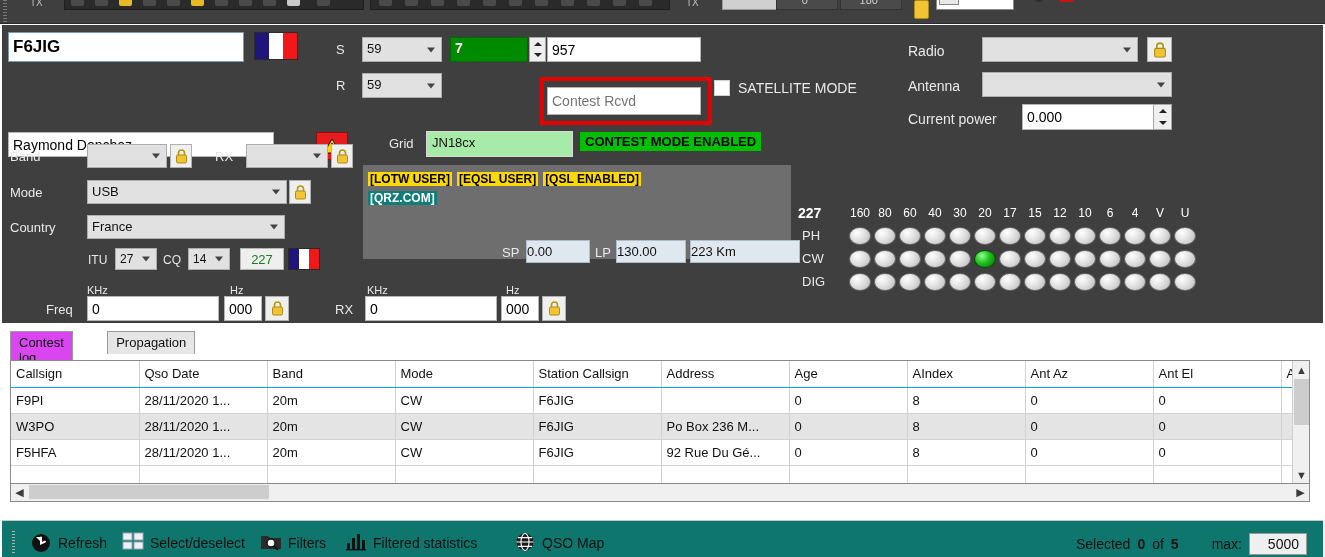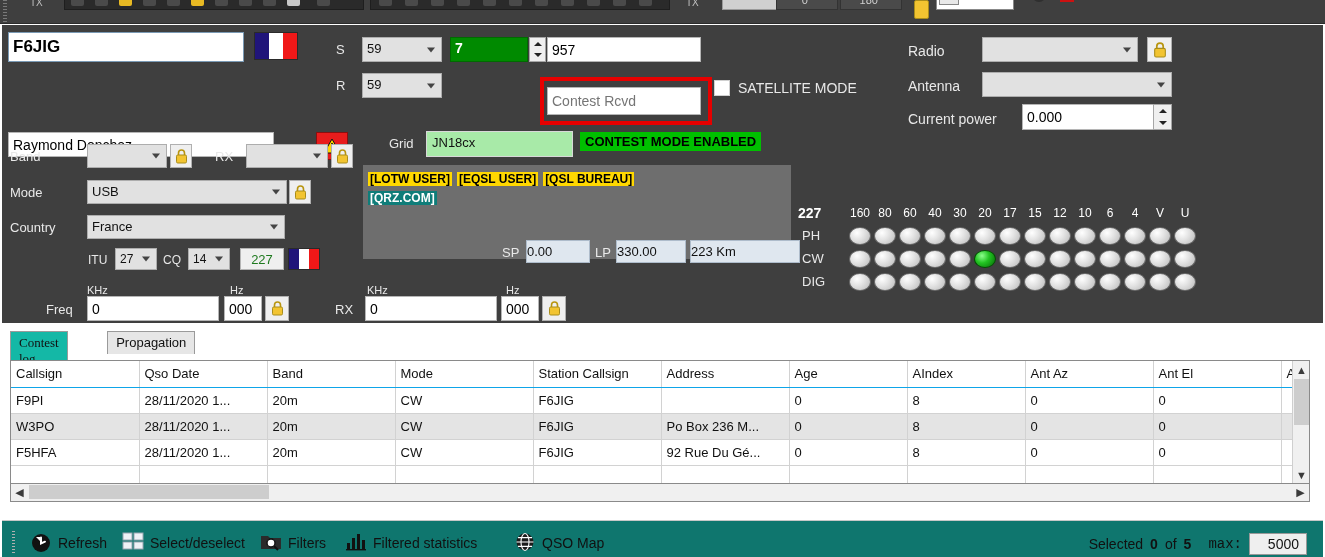--- a/index.html
+++ b/index.html
@@ -171,21 +171,21 @@
 
   
   .redbox {
     position: absolute; border: 4px solid #e60000; pointer-events: none;
   }
   .tab {
     position: absolute; font-size: 13px; color: #111;
     border: 1px solid #9a9a9a; border-bottom: none;
     padding: 3px 8px 4px; background: #e6e6e6;
   }
-  .tab.active { background: #14b8a6; border-bottom: 1px solid #ffffff; font-family: Liberation Serif, serif; }
+  .tab.active { background: #d946ef; border-bottom: 1px solid #ffffff; }
 
   .gridwrap {
     position: absolute; left: 10px; top: 360px; width: 1300px; height: 124px;
     background: #ffffff; border: 1px solid #8a8a8a;
     overflow: hidden;
   }
   table.qso { border-collapse: collapse; table-layout: fixed; width: 1340px; }
   table.qso th, table.qso td {
     border-right: 1px solid #d2d2d2; border-bottom: 1px solid #d2d2d2;
     font-size: 13px; color: #111; text-align: left;
@@ -431,29 +431,29 @@
     <div class="lbl" style="left:333px; top:277px;">RX</div>
     <input class="txtin plain" style="left: 363px; top: 271px; width: 132px; height: 25px;" value="0">
     <input class="txtin plain" style="left: 499px; top: 271px; width: 38px; height: 25px;" value="000">
     <div class="lock" style="left:540px; top:271px; width:24px; height:25px;">
       <svg width="13" height="15" viewBox="0 0 13 15">
           <path d="M3.5 6V4a3 3 0 016 0v2" fill="none" stroke="#b8950f" stroke-width="1.6"></path>
           <rect x="1.5" y="6" width="10" height="8" rx="1.3" fill="#f2c431" stroke="#a98d1b"></rect>
         </svg>
     </div>
 
-    <div class="tagbox" style="left:361px; top:140px; width:428px; height:94px; padding:3px 4px;" id="tagbox"><span class="tag tag-y">[LOTW USER]</span><span class="tag tag-y">[EQSL USER]</span><span class="tag tag-y">[QSL BUREAU]</span><br><span class="tag tag-t">[QRZ.COM]</span></div>
+    <div class="tagbox" style="left:361px; top:140px; width:428px; height:94px; padding:3px 4px;" id="tagbox"><span class="tag tag-y">[LOTW USER]</span><span class="tag tag-y">[EQSL USER]</span><span class="tag tag-y">[QSL ENABLED]</span><br><span class="tag tag-t">[QRZ.COM]</span></div>
 
     <div class="lbl" style="left:500px; top:220px;">SP</div>
     <div class="rofield" style="left:524px; top:215px; width:64px; height:23px;">
       <span>0.00</span>
     </div>
     <div class="lbl" style="left:593px; top:220px;">LP</div>
     <div class="rofield" style="left:614px; top:215px; width:70px; height:23px;">
-      <span>330.00</span>
+      <span>130.00</span>
     </div>
     <div class="rofield" style="left:688px; top:215px; width:110px; height:23px;">
       <span>223 Km</span>
     </div>
 
     <div class="lbl" style="left:906px; top:18px; font-size:14px;">Radio</div>
     <div class="combo" style="left:980px; top:12px; width:156px; height:25px;">
       <span></span>
       <span class="chev"></span>
     </div>
@@ -703,18 +703,18 @@
           </svg>
       </span>
       <span>QSO Map</span>
     </div>
 
     <div class="statright">
       <span>Selected</span>
       <b>0</b>
       <span>of</span>
       <b>5</b>
-      <span style="margin-left:10px;font-family:Liberation Mono, monospace;">max:</span>
+      <span style="margin-left:26px;">max:</span>
       <span class="maxbox">5000</span>
     </div>
   </div>
 
 </div>
 
 </body></html>

